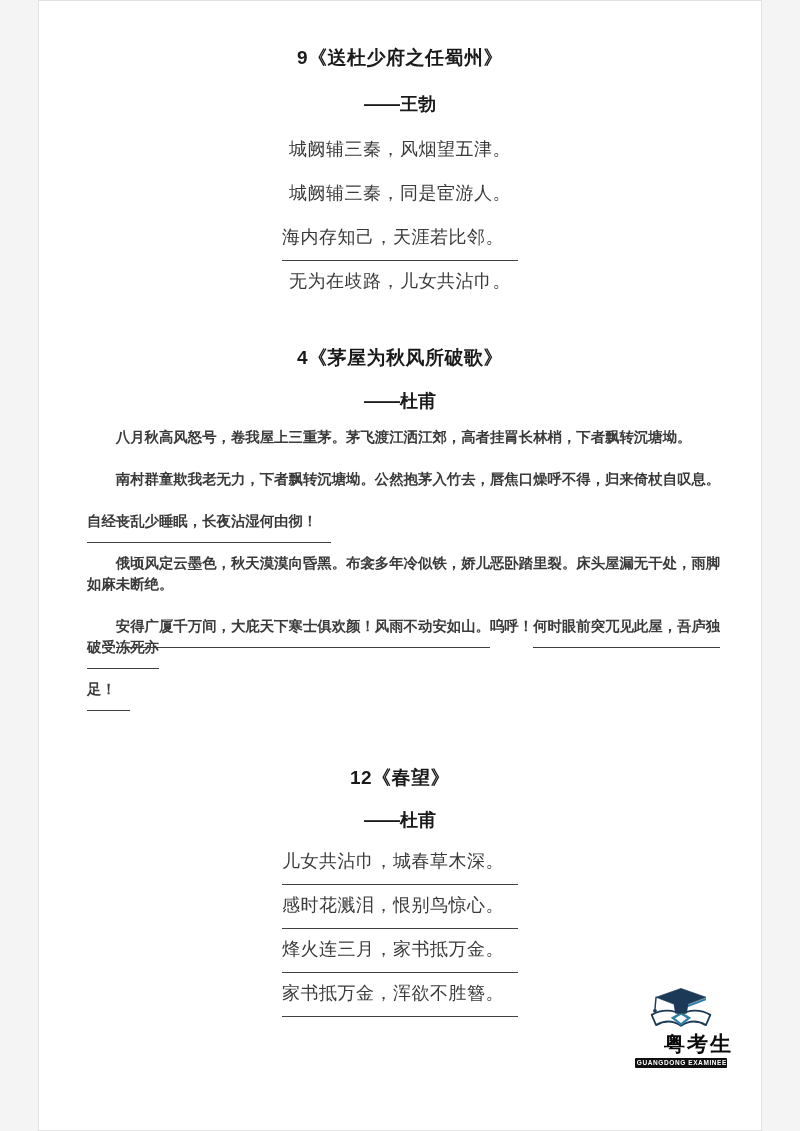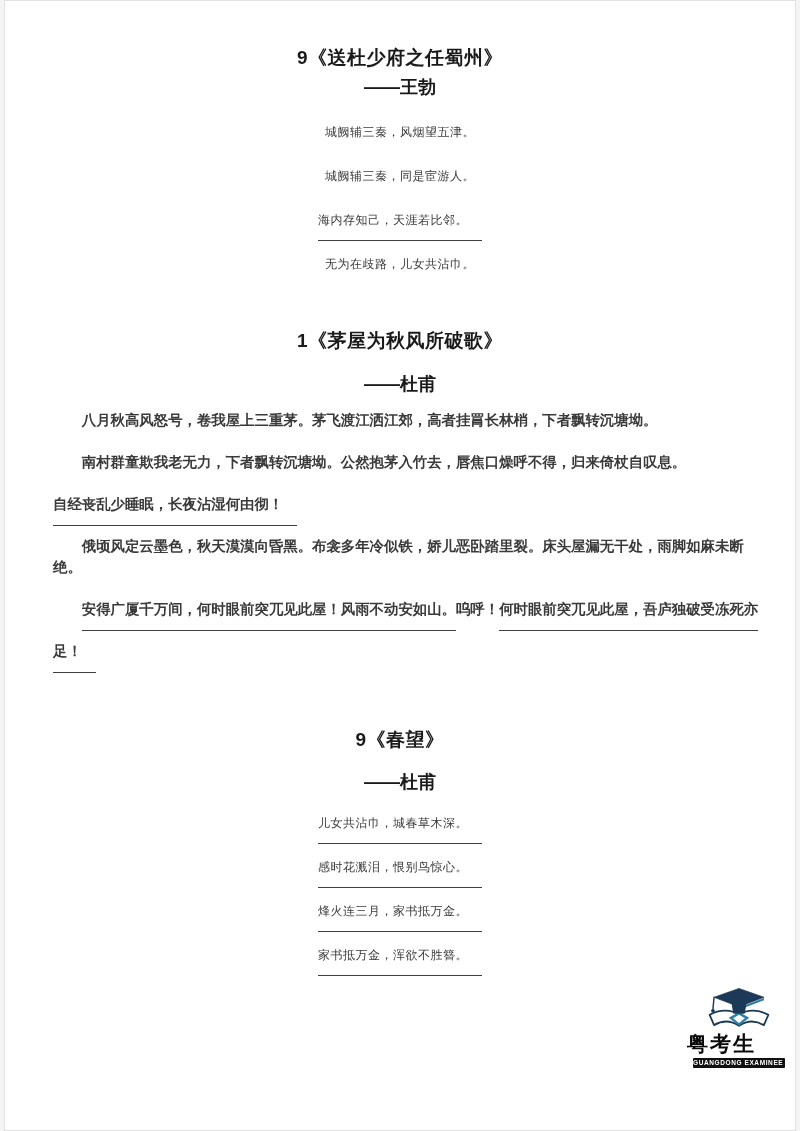--- a/index.html
+++ b/index.html
@@ -1,47 +1,47 @@
 <!DOCTYPE html>
 <html><head>
 <meta charset="utf-8">
 <style>
   * { margin: 0; padding: 0; box-sizing: border-box; }
   html, body { background: #f4f4f4; }
   body { font-family: "Liberation Sans", "DejaVu Sans", sans-serif; }
   .page {
     position: relative;
-    width: 792px;
+    width: 724px;
     height: 1131px;
     margin: 0 auto;
     background: #ffffff;
     border: 1px solid #e2e2e2;
     padding-top: 46px;
     overflow: hidden;
     color: #383838;
   }
   h2.ptitle {
     font-size: 19px;
     line-height: 22px;
     font-weight: 700;
     text-align: center;
     color: #1a1a1a;
     letter-spacing: 0.5px;
   }
   .author {
-    margin-top: 7px;
+    margin-top: 24px;
     font-size: 18px;
     line-height: 22px;
     font-weight: 700;
     text-align: center;
     color: #1a1a1a;
   }
   .verse { margin-top: 24px; }
   .vline {
-    font-size: 12px;
+    font-size: 18px;
     line-height: 20px;
     text-align: center;
     margin-bottom: 24px;
     color: #3a3a3a;
     letter-spacing: 0.5px;
   }
   .vline:last-child { margin-bottom: 0; }
   .sec2 { margin-top: 56px; }
   .sec2 .author { margin-top: 21px; }
   .prose { margin-top: 15px; padding: 0 32px 0 48px; font-weight: bold; }
@@ -59,23 +59,23 @@
   .sec3 .verse { margin-top: 20px; }
   .u {
     border-bottom: 1px solid #3f3f3f;
     padding-bottom: 13px;
   }
   .u.trail { padding-right: 14px; }
   
   .logo {
     position: absolute;
     top: 986px;
-    right: 4px;
+    right: 28px;
     width: 104px;
-    text-align: left;
+    text-align: right;
   }
   .logo-cap { display: block; margin: 0 auto; }
   .logo-zh {
     margin-top: 1px;
     font-size: 21px;
     line-height: 24px;
     font-weight: 800;
     letter-spacing: 2px;
     color: #0b0b0b;
     white-space: nowrap;
@@ -103,34 +103,34 @@
     <div class="author">——王勃</div>
     <div class="verse">
       <p class="vline"><span>城阙辅三秦，风烟望五津。</span></p>
       <p class="vline"><span>城阙辅三秦，同是宦游人。</span></p>
       <p class="vline"><span class="u trail">海内存知己，天涯若比邻。</span></p>
       <p class="vline"><span>无为在歧路，儿女共沾巾。</span></p>
     </div>
   </section>
 
   <section class="sec2">
-    <h2 class="ptitle">1《茅屋为秋风所破歌》</h2>
+    <h2 class="ptitle">4《茅屋为秋风所破歌》</h2>
     <div class="author">——杜甫</div>
     <div class="prose">
       <p class="bline indent"><span>八月秋高风怒号，卷我屋上三重茅。茅飞渡江洒江郊，高者挂罥长林梢，下者飘转沉塘坳。</span></p>
       <p class="bline indent"><span>南村群童欺我老无力，下者飘转沉塘坳。公然抱茅入竹去，唇焦口燥呼不得，归来倚杖自叹息。</span></p>
       <p class="bline"><span class="u trail">自经丧乱少睡眠，长夜沾湿何由彻！</span></p>
       <p class="bline indent"><span>俄顷风定云墨色，秋天漠漠向昏黑。布衾多年冷似铁，娇儿恶卧踏里裂。床头屋漏无干处，雨脚如麻未断绝。</span></p>
-      <p class="bline indent"><span class="u">安得广厦千万间，何时眼前突兀见此屋！风雨不动安如山。</span><span>呜呼！</span><span class="u">何时眼前突兀见此屋，吾庐独破受冻死亦</span></p>
+      <p class="bline indent"><span class="u">安得广厦千万间，大庇天下寒士俱欢颜！风雨不动安如山。</span><span>呜呼！</span><span class="u">何时眼前突兀见此屋，吾庐独破受冻死亦</span></p>
       <p class="bline"><span class="u trail">足！</span></p>
     </div>
   </section>
 
   <section class="sec3">
-    <h2 class="ptitle">9《春望》</h2>
+    <h2 class="ptitle">12《春望》</h2>
     <div class="author">——杜甫</div>
     <div class="verse">
       <p class="vline"><span class="u trail">儿女共沾巾，城春草木深。</span></p>
       <p class="vline"><span class="u trail">感时花溅泪，恨别鸟惊心。</span></p>
       <p class="vline"><span class="u trail">烽火连三月，家书抵万金。</span></p>
       <p class="vline"><span class="u trail">家书抵万金，浑欲不胜簪。</span></p>
     </div>
   </section>
 
   <div class="logo">

